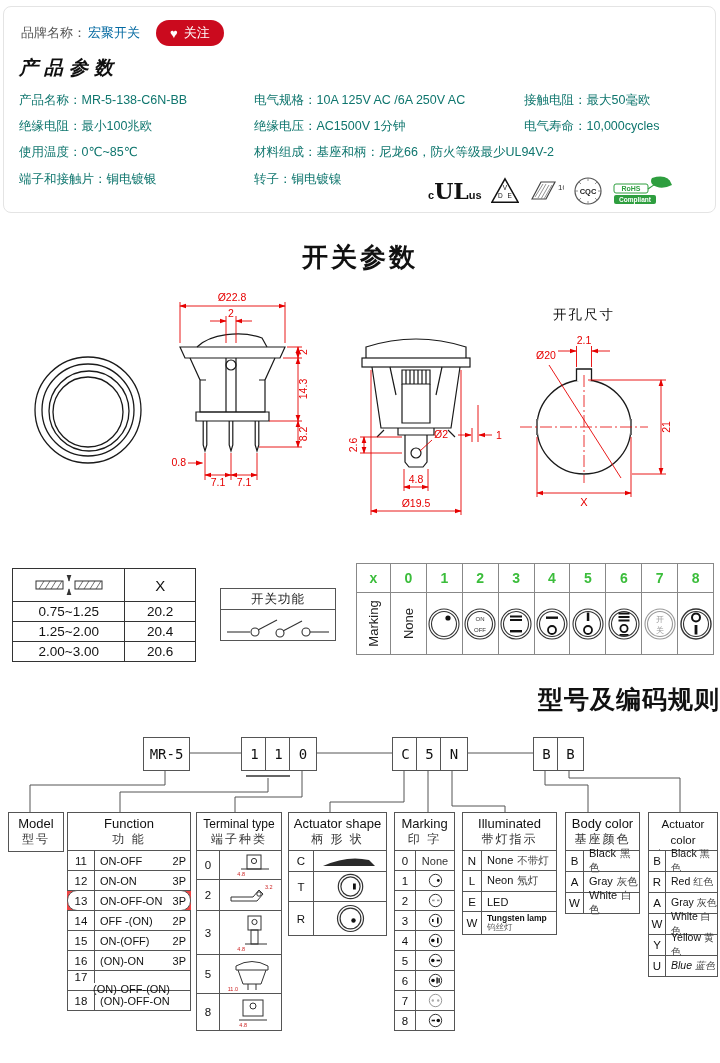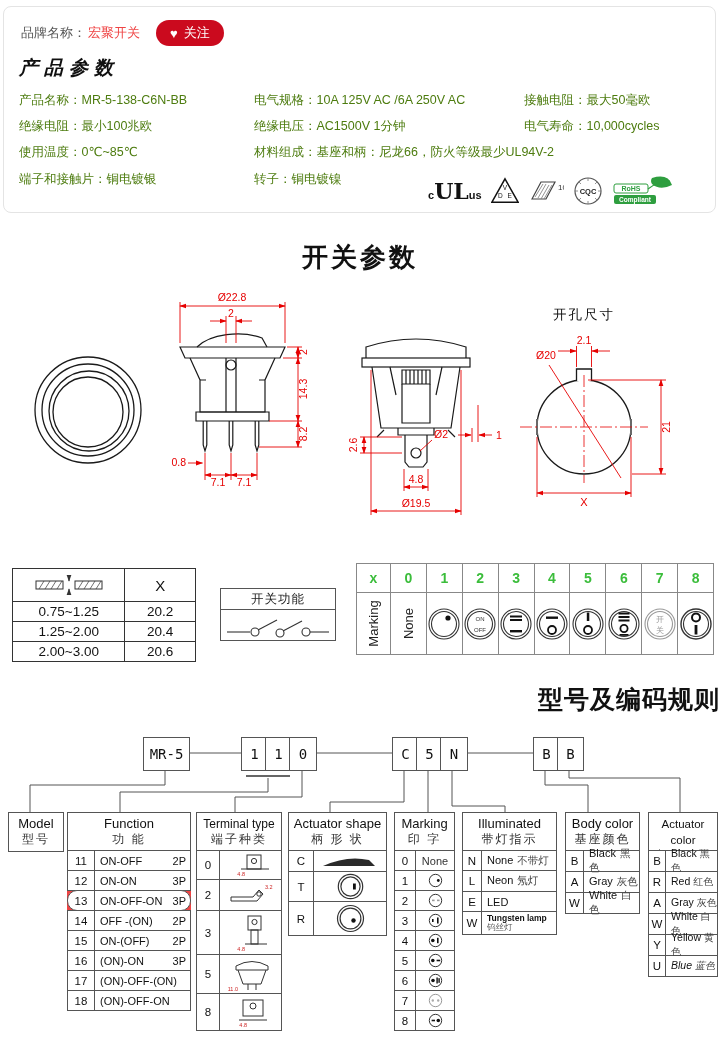--- a/index.html
+++ b/index.html
@@ -1,24 +1,24 @@
 <!DOCTYPE html>
 <html><head>
 <meta charset="utf-8">
 <style>
   html,body{margin:0;padding:0;background:#fff;font-family:"Liberation Sans","DejaVu Sans",sans-serif;color:#333;}
   .page{position:relative;width:720px;height:1063px;background:#fff;overflow:hidden;}
   .abs{position:absolute;box-sizing:border-box;}
   
   .card{left:3px;top:6px;width:713px;height:207px;border:1px solid #e4e4e4;border-radius:8px;background:#fff;}
   .brand-row{left:17px;top:13px;display:flex;align-items:center;font-size:13px;color:#555;}
-  .brand-link{color:#ef4444;margin-left:2px;cursor:pointer;}
+  .brand-link{color:#0369a1;margin-left:2px;cursor:pointer;}
   .follow-btn{margin-left:16px;background:#cb0a1e;color:#fff;height:26px;border-radius:14px;padding:0 14px;display:flex;align-items:center;gap:6px;font-size:13px;cursor:pointer;}
   .prod-title{left:15px;top:48px;font-family:"DejaVu Serif","Liberation Serif",serif;font-style:italic;font-weight:bold;font-size:19px;letter-spacing:6px;color:#101010;}
-  .spec{position:absolute;font-size:12.5px;color:#4d7c0f;white-space:nowrap;}
+  .spec{position:absolute;font-size:12.5px;color:#0f766e;white-space:nowrap;}
   .certs{left:424px;top:166px;width:292px;height:36px;display:flex;align-items:center;gap:9px;}
   
   .h-title{left:0;width:720px;text-align:center;font-weight:bold;color:#111;}
   
   .xtable{left:12px;top:568px;width:184px;border:1px solid #333;background:#fff;}
   .xtable .tr{display:flex;border-top:1px solid #333;}
   .xtable .tr:first-child{border-top:none;}
   .xtable .c1{width:112px;border-right:1px solid #333;display:flex;align-items:center;justify-content:center;}
   .xtable .c2{width:70px;display:flex;align-items:center;justify-content:center;}
   .xtable .hrow{height:32px;}
@@ -418,21 +418,21 @@
     <div class="r" style="height:21px;">
         <div class="cc" style="width:26px;">15</div>
         <div class="fl">ON-(OFF)</div>
         <div class="pp">2P</div>
       </div>
     <div class="r" style="height:21px;">
         <div class="cc" style="width:26px;">16</div>
         <div class="fl">(ON)-ON</div>
         <div class="pp">3P</div>
       </div>
-    <div class="r" style="height:21px;">
+    <div class="r" style="height:21px;flex-direction:column;">
         <div class="cc" style="width:26px;">17</div>
         <div class="fl">(ON)-OFF-(ON)</div>
         <div class="pp"></div>
       </div>
     <div class="r" style="height:21px;">
         <div class="cc" style="width:26px;">18</div>
         <div class="fl">(ON)-OFF-ON</div>
         <div class="pp"></div>
       </div>
   </div>

